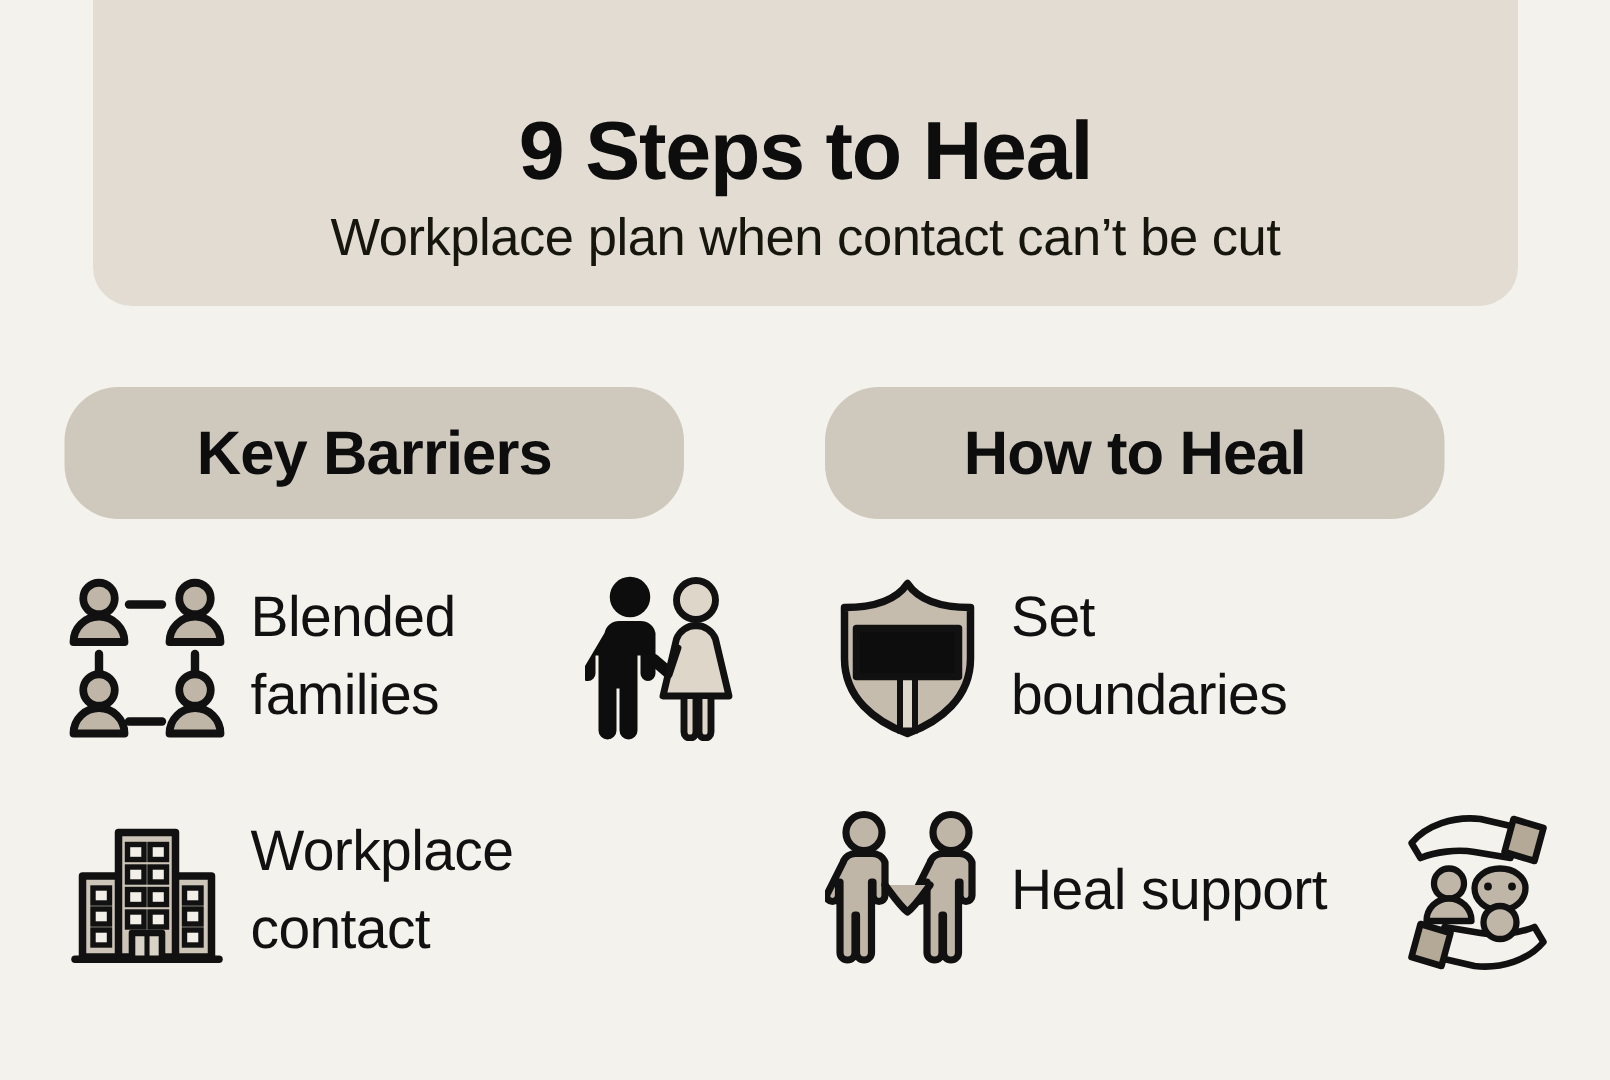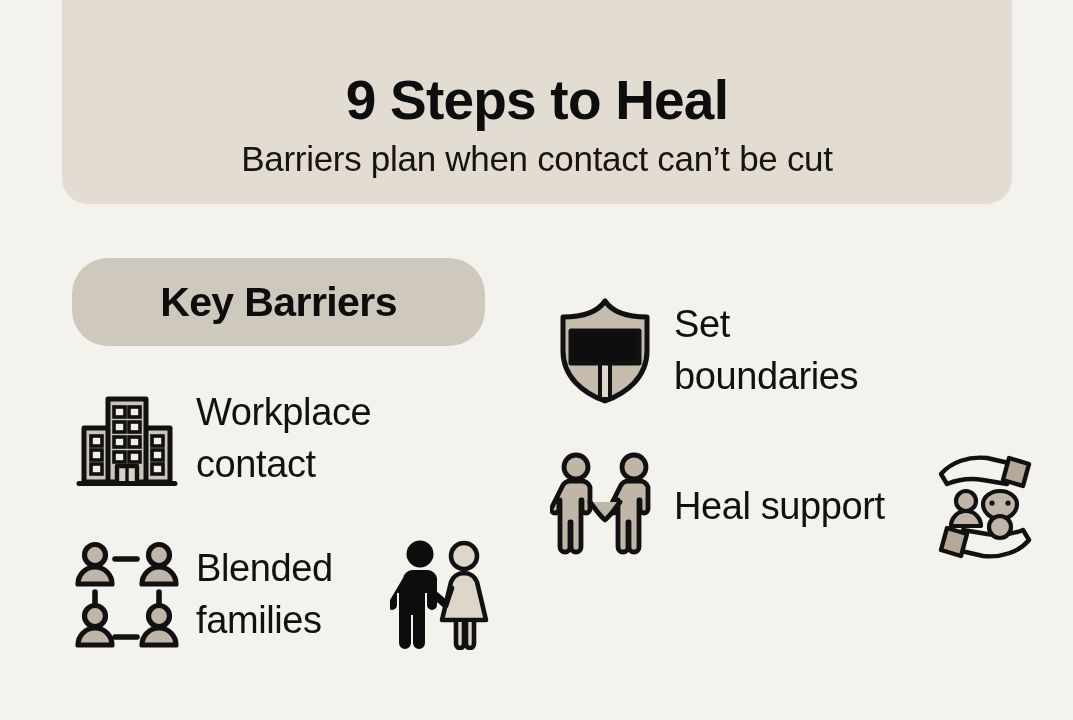--- a/index.html
+++ b/index.html
@@ -58,21 +58,21 @@
   
   .columns {
     position: absolute;
     left: 0;
     top: 258px;
     width: 1073px;
     display: flex;
   }
 
   .column { position: relative; }
-  .column-left  { width: 530px; padding-left: 72px; }
+  .column-left  { width: 530px; padding-left: 43px; }
   .column-right { width: 543px; padding-left: 20px; }
 
   .column-pill {
     height: 88px;
     border-radius: 36px;
     background: #cfc8bd;
     display: flex;
     align-items: center;
     justify-content: center;
   }
@@ -126,32 +126,81 @@
     justify-content: center;
   }
 
   svg { display: block; }
 </style>
 </head>
 <body>
 
 <div class="header-card">
   <div class="header-title">9 Steps to Heal</div>
-  <div class="header-subtitle">Barriers plan when contact can’t be cut</div>
+  <div class="header-subtitle">Workplace plan when contact can’t be cut</div>
 </div>
 
 <div class="columns">
 
   <div class="column column-left">
 
     <div class="column-pill">
       <span class="column-pill-label">Key Barriers</span>
     </div>
 
     <div class="rows">
+
+      <div class="row">
+        <div class="row-icon">
+          <svg width="108" height="108" viewBox="0 0 108 108">
+            <g fill="#bfb6a8" stroke="#111111" stroke-width="5.2" stroke-linejoin="round" stroke-linecap="round">
+
+              <circle cx="22" cy="15" r="10.5"></circle>
+              <path d="M5 44 a17 17 0 0 1 34 0 z"></path>
+
+              <circle cx="86" cy="15" r="10.5"></circle>
+              <path d="M69 44 a17 17 0 0 1 34 0 z"></path>
+
+              <circle cx="22" cy="76" r="10.5"></circle>
+              <path d="M5 105 a17 17 0 0 1 34 0 z"></path>
+
+              <circle cx="86" cy="76" r="10.5"></circle>
+              <path d="M69 105 a17 17 0 0 1 34 0 z"></path>
+            </g>
+
+            <g stroke="#111111" stroke-width="5.6" stroke-linecap="round">
+              <line x1="42" y1="19" x2="64" y2="19"></line>
+              <line x1="42" y1="97" x2="64" y2="97"></line>
+              <line x1="22" y1="52" x2="22" y2="64"></line>
+              <line x1="86" y1="52" x2="86" y2="64"></line>
+            </g>
+          </svg>
+        </div>
+        <div class="row-label">Blended families</div>
+        <div class="row-extra-icon">
+          <svg width="104" height="112" viewBox="0 0 104 112">
+
+            <g fill="#0d0d0d">
+              <circle cx="30" cy="16" r="13.5"></circle>
+              <path d="M13 40 a10 10 0 0 1 10-8 h14 a10 10 0 0 1 10 8 v27 a5 5 0 0 1 -10 0 v-12 h-2 v50 a6 6 0 0 1 -12 0 v-28 h-2 v28 a6 6 0 0 1 -12 0 v-50 h-2 v12 a5 5 0 0 1 -10 0 z"></path>
+            </g>
+
+            <path d="M46 58 L60 70" stroke="#0d0d0d" stroke-width="8" stroke-linecap="round" fill="none"></path>
+
+            <g fill="#ded6c9" stroke="#111111" stroke-width="4.6" stroke-linejoin="round" stroke-linecap="round">
+              <circle cx="74" cy="18" r="13"></circle>
+              <path d="M74 35 a14 14 0 0 0 -13 9 L52 82 h44 L87 44 a14 14 0 0 0 -13 -9 z"></path>
+              <path d="M66 84 v22 a4 4 0 0 0 8 0 v-22"></path>
+              <path d="M76 84 v22 a4 4 0 0 0 8 0 v-22"></path>
+            </g>
+
+            <path d="M62 50 L56 68" stroke="#111111" stroke-width="4.6" stroke-linecap="round" fill="none"></path>
+          </svg>
+        </div>
+      </div>
 
       <div class="row">
         <div class="row-icon">
           <svg width="104" height="104" viewBox="0 0 104 104">
             <g stroke="#111111" stroke-width="5" stroke-linejoin="round" fill="#cdc5b8">
 
               <rect x="9" y="42" width="26" height="54"></rect>
 
               <rect x="69" y="42" width="26" height="54"></rect>
 
@@ -179,74 +228,28 @@
 
             <path d="M42 96 V80 h20 v16" fill="#d9d2c6" stroke="#111111" stroke-width="4.4" stroke-linejoin="round"></path>
             <line x1="52" y1="80" x2="52" y2="96" stroke="#111111" stroke-width="3.4"></line>
 
             <line x1="4" y1="97.5" x2="100" y2="97.5" stroke="#111111" stroke-width="5" stroke-linecap="round"></line>
           </svg>
         </div>
         <div class="row-label row-label-wide">Workplace contact</div>
       </div>
 
-      <div class="row">
-        <div class="row-icon">
-          <svg width="108" height="108" viewBox="0 0 108 108">
-            <g fill="#bfb6a8" stroke="#111111" stroke-width="5.2" stroke-linejoin="round" stroke-linecap="round">
-
-              <circle cx="22" cy="15" r="10.5"></circle>
-              <path d="M5 44 a17 17 0 0 1 34 0 z"></path>
-
-              <circle cx="86" cy="15" r="10.5"></circle>
-              <path d="M69 44 a17 17 0 0 1 34 0 z"></path>
-
-              <circle cx="22" cy="76" r="10.5"></circle>
-              <path d="M5 105 a17 17 0 0 1 34 0 z"></path>
-
-              <circle cx="86" cy="76" r="10.5"></circle>
-              <path d="M69 105 a17 17 0 0 1 34 0 z"></path>
-            </g>
-
-            <g stroke="#111111" stroke-width="5.6" stroke-linecap="round">
-              <line x1="42" y1="19" x2="64" y2="19"></line>
-              <line x1="42" y1="97" x2="64" y2="97"></line>
-              <line x1="22" y1="52" x2="22" y2="64"></line>
-              <line x1="86" y1="52" x2="86" y2="64"></line>
-            </g>
-          </svg>
-        </div>
-        <div class="row-label">Blended families</div>
-        <div class="row-extra-icon">
-          <svg width="104" height="112" viewBox="0 0 104 112">
-
-            <g fill="#0d0d0d">
-              <circle cx="30" cy="16" r="13.5"></circle>
-              <path d="M13 40 a10 10 0 0 1 10-8 h14 a10 10 0 0 1 10 8 v27 a5 5 0 0 1 -10 0 v-12 h-2 v50 a6 6 0 0 1 -12 0 v-28 h-2 v28 a6 6 0 0 1 -12 0 v-50 h-2 v12 a5 5 0 0 1 -10 0 z"></path>
-            </g>
-
-            <path d="M46 58 L60 70" stroke="#0d0d0d" stroke-width="8" stroke-linecap="round" fill="none"></path>
-
-            <g fill="#ded6c9" stroke="#111111" stroke-width="4.6" stroke-linejoin="round" stroke-linecap="round">
-              <circle cx="74" cy="18" r="13"></circle>
-              <path d="M74 35 a14 14 0 0 0 -13 9 L52 82 h44 L87 44 a14 14 0 0 0 -13 -9 z"></path>
-              <path d="M66 84 v22 a4 4 0 0 0 8 0 v-22"></path>
-              <path d="M76 84 v22 a4 4 0 0 0 8 0 v-22"></path>
-            </g>
-
-            <path d="M62 50 L56 68" stroke="#111111" stroke-width="4.6" stroke-linecap="round" fill="none"></path>
-          </svg>
-        </div>
-      </div>
-
     </div>
   </div>
 
   <div class="column column-right">
 
+    <div class="column-pill">
+      <span class="column-pill-label">How to Heal</span>
+    </div>
 
     <div class="rows">
 
       <div class="row">
         <div class="row-icon">
           <svg width="104" height="110" viewBox="0 0 104 110">
 
             <path d="M52 6 C44 18 28 22 10 22 V56 C10 82 30 98 52 106 C74 98 94 82 94 56 V22 C76 22 60 18 52 6 Z" fill="#c5bcae" stroke="#111111" stroke-width="5" stroke-linejoin="round"></path>
 
             <rect x="47" y="48" width="10" height="56" fill="#ded7cb" stroke="#111111" stroke-width="4"></rect>

